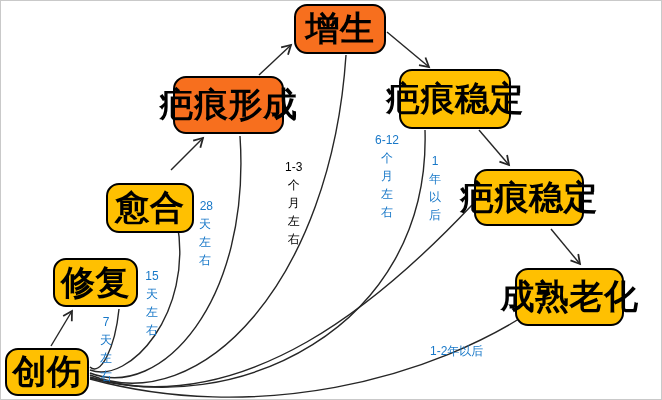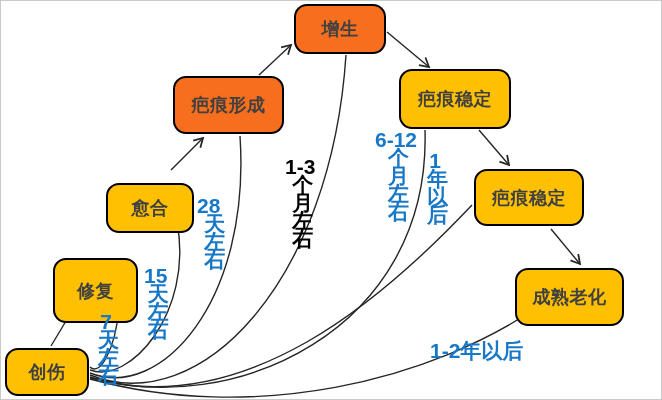--- a/index.html
+++ b/index.html
@@ -13,30 +13,30 @@
     font-family:"Liberation Sans","DejaVu Sans",sans-serif;
   }
   #edge-layer{position:absolute;left:0;top:0;width:662px;height:400px;}
   .node{
     position:absolute;
     box-sizing:border-box;
     border:2.5px solid #000;
     border-radius:13px;
     display:flex;align-items:center;justify-content:center;
     font-weight:bold;
-    color:#404040;
-    font-size:18px;
+    color:#000000;
+    font-size:34px;
     letter-spacing:0.5px;
     white-space:nowrap;
     text-align:right;
   }
   .tlabel{
     position:absolute;
-    font-weight:bold;
-    font-size:21px;
+    font-weight:normal;
+    font-size:12px;
     line-height:18px;
     display:flex;flex-direction:column;align-items:center;
     white-space:nowrap;
   }
   .tlabel .chars{
     width:16px;
     word-break:break-all;
     white-space:normal;
     text-align:center;
   }
@@ -66,21 +66,21 @@
         <line x1="50" y1="345" x2="71" y2="310" stroke="#262626" stroke-width="1.4" marker-end="url(#arrowhead)"></line>
         <line x1="170" y1="169" x2="202" y2="137" stroke="#262626" stroke-width="1.4" marker-end="url(#arrowhead)"></line>
         <line x1="258" y1="74" x2="290" y2="44" stroke="#262626" stroke-width="1.4" marker-end="url(#arrowhead)"></line>
         <line x1="386" y1="31" x2="428" y2="66" stroke="#262626" stroke-width="1.4" marker-end="url(#arrowhead)"></line>
         <line x1="478" y1="129" x2="508" y2="164" stroke="#262626" stroke-width="1.4" marker-end="url(#arrowhead)"></line>
         <line x1="550" y1="228" x2="579" y2="263" stroke="#262626" stroke-width="1.4" marker-end="url(#arrowhead)"></line>
       </g>
   </svg>
   <div id="node-layer">
       <div class="node" style="left: 4px; top: 347px; width: 84px; height: 48px; background: rgb(255, 192, 1);">创伤</div>
-      <div class="node" style="left: 52px; top: 257px; width: 85px; height: 65px; background: rgb(255, 192, 1);">修复</div>
+      <div class="node" style="left: 52px; top: 257px; width: 85px; height: 49px; background: rgb(255, 192, 1);">修复</div>
       <div class="node" style="left: 105px; top: 170px; width: 88px; height: 50px; background: rgb(255, 192, 1); margin-top: 12px;">愈合</div>
       <div class="node" style="left: 172px; top: 75px; width: 111px; height: 58px; background: rgb(247, 111, 30);">疤痕形成</div>
       <div class="node" style="left: 293px; top: 3px; width: 92px; height: 50px; background: rgb(247, 111, 30);">增生</div>
       <div class="node" style="left: 398px; top: 68px; width: 112px; height: 60px; background: rgb(255, 192, 1);">疤痕稳定</div>
       <div class="node" style="left: 473px; top: 168px; width: 110px; height: 57px; background: rgb(255, 192, 1);">疤痕稳定</div>
       <div class="node" style="left: 514px; top: 267px; width: 109px; height: 58px; background: rgb(255, 192, 1);">成熟老化</div>
     </div>
   <div id="label-layer">
       <div class="tlabel vertical" style="left: 97px; top: 312px; color: rgb(24, 120, 200);">
         <span>7</span>

